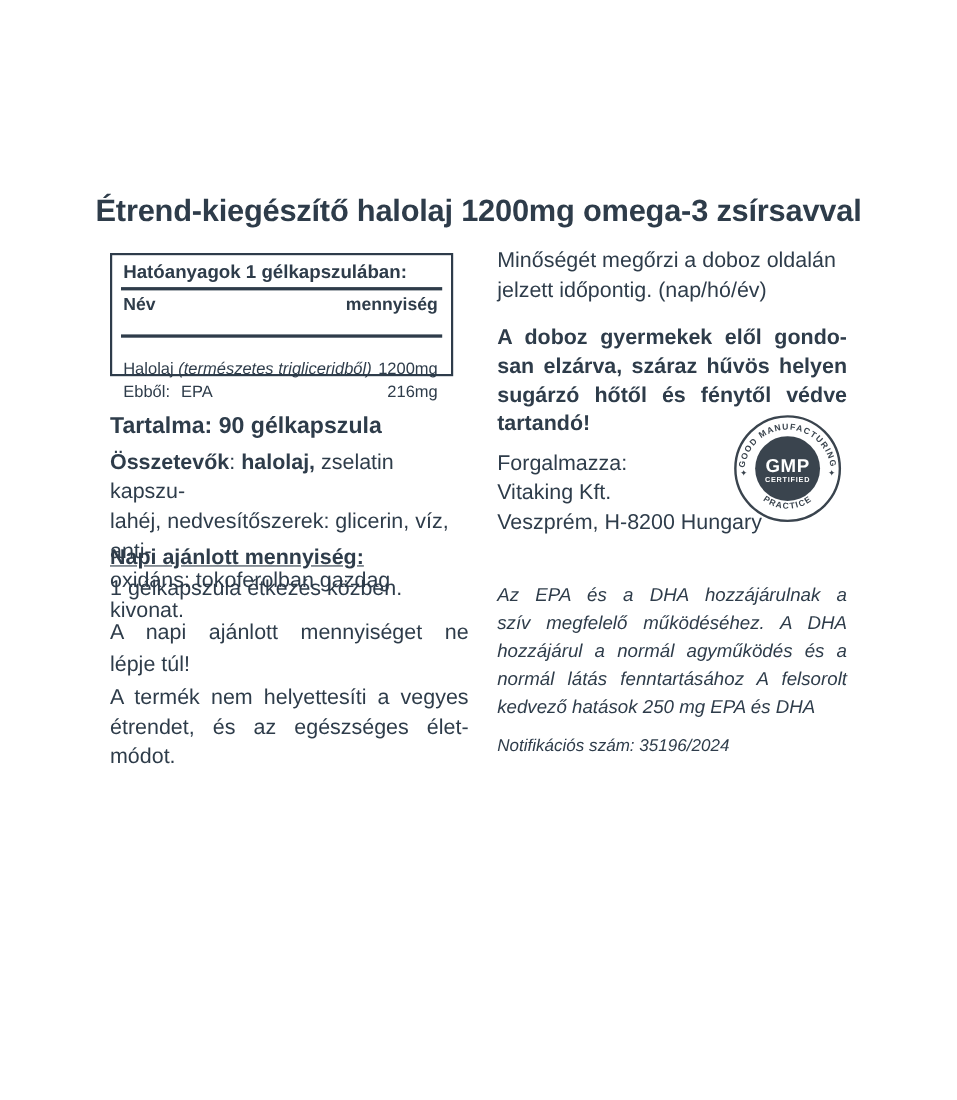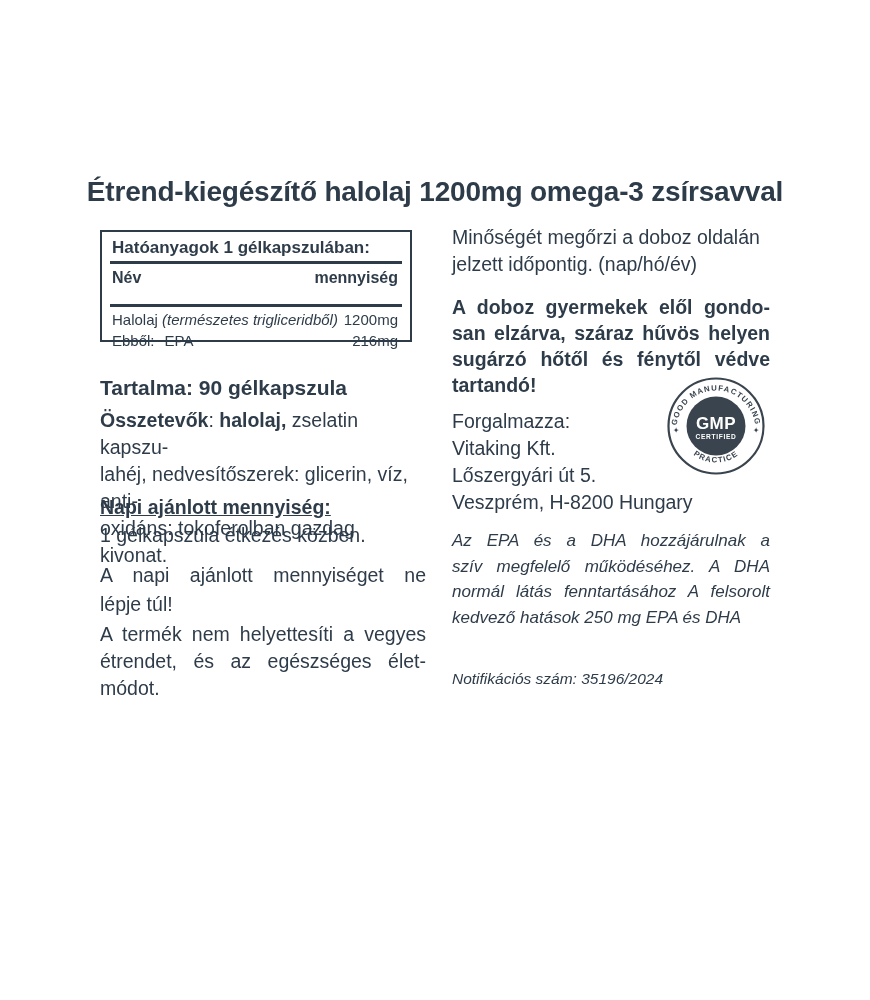--- a/index.html
+++ b/index.html
@@ -10,21 +10,21 @@
   .title { position:absolute; left:0; top:176px; width:870px; text-align:center;
            font-size:28px; font-weight:700; letter-spacing:-0.2px; }
 
   
   .facts { position:absolute; left:100px; top:230px; width:312px; height:112px;
            border:2px solid var(--ink); }
   .ft-header { font-size:17px; font-weight:700; padding:6px 10px 4px; line-height:19px; }
   .rule { height:3px; background:var(--ink); margin:0 8px; }
   .ft-cols { display:flex; justify-content:space-between; font-size:16px; font-weight:700;
              padding:5px 12px 17px 10px; line-height:18px; }
-  .ft-body { padding-top:2px; }
+  .ft-body { padding-top:18px; }
   .ft-row { display:flex; justify-content:space-between; font-size:15px;
             padding:0 12px 0 10px; line-height:21px; white-space:nowrap; }
   .ft-note { font-style:italic; }
   .ind-epa { margin-left:10px; }
   .ind-dha { margin-left:57px; }
 
   
   .col-left  { position:absolute; left:100px; width:326px; }
   .col-right { position:absolute; left:452px; width:318px; }
 
@@ -116,21 +116,20 @@
   <div class="col-right p-storage lines just">
       <div>A doboz gyermekek elől gondo-</div>
       <div>san elzárva, száraz hűvös helyen</div>
       <div>sugárzó hőtől és fénytől védve</div>
       <div>tartandó!</div>
     </div>
 
   <div class="col-right p-distrib lines">
       <div>Forgalmazza:</div>
       <div>Vitaking Kft.</div>
-      <div>Lőszergyári út 5.</div>
       <div>Veszprém, H-8200 Hungary</div>
     </div>
 
   <div class="gmp">
     <svg viewBox="0 0 100 100">
       <circle cx="50" cy="50" r="47.5" fill="#ffffff" stroke="#3a444e" stroke-width="2.2"></circle>
       <circle cx="50" cy="50" r="29.5" fill="#3a444e"></circle>
       <path id="arcTop" d="M 10.5,54 A 39.5,39.5 0 0 1 89.5,54" fill="none"></path>
       <path id="arcBot" d="M 14,56 A 36.5,36.5 0 0 0 86,56" fill="none"></path>
       <text class="arc-text" text-anchor="middle">
@@ -142,19 +141,20 @@
       <text class="star" x="10" y="57" text-anchor="middle">✦</text>
       <text class="star" x="90" y="57" text-anchor="middle">✦</text>
       <text class="gmp-big" x="50" y="53" text-anchor="middle">GMP</text>
       <text class="gmp-sub" x="50" y="62.5" text-anchor="middle">CERTIFIED</text>
     </svg>
   </div>
 
   <div class="col-right p-claim lines just">
       <div>Az EPA és a DHA hozzájárulnak a</div>
       <div>szív megfelelő működéséhez. A DHA</div>
+      <div>hozzájárul a normál agyműködés és a</div>
       <div>normál látás fenntartásához  A felsorolt</div>
       <div>kedvező hatások 250 mg EPA és DHA</div>
     </div>
 
   <div class="col-right p-notif">Notifikációs szám: 35196/2024</div>
 
 </div>
 
 </body></html>

